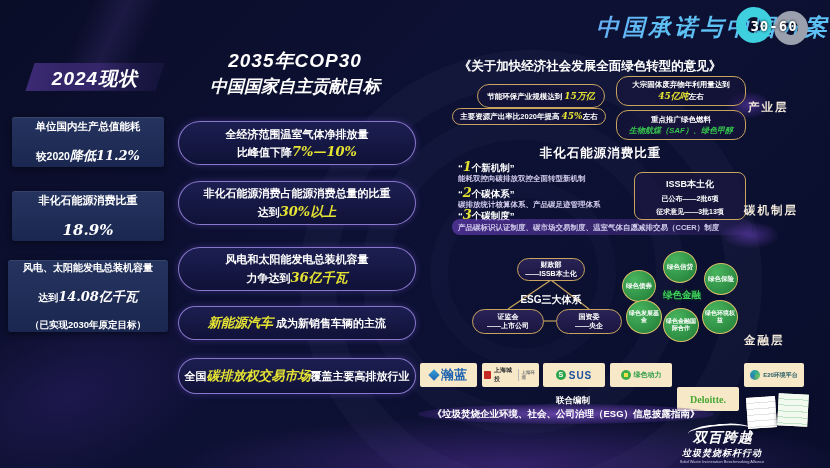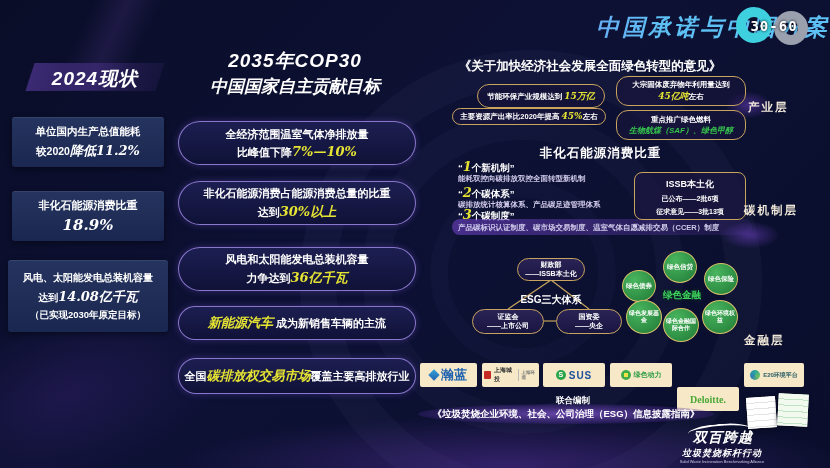--- a/index.html
+++ b/index.html
@@ -32,21 +32,21 @@
   .r1{left:4px;top:2px;width:36px;height:36px;border:10px solid #3fd0df;z-index:1;}
   .r2{left:42px;top:6px;width:34px;height:34px;border:10px solid #9aa0ad;}
   .ltext{position:absolute;left:0;right:4px;top:13px;text-align:center;font-weight:bold;font-size:14px;
     color:#fff;font-family:"DejaVu Sans Mono",monospace;letter-spacing:1px;z-index:2;text-shadow:0 0 3px #000;}
   
   .lhead-bg{left:30px;top:63px;width:130px;height:28px;transform:skewX(-18deg);
     background:linear-gradient(90deg,rgba(108,70,190,0.5),rgba(108,70,190,0.1));}
   .lhead{left:18px;top:66px;width:154px;text-align:center;font-size:19px;font-weight:bold;font-style:italic;letter-spacing:1px;}
   .lbox{position:absolute;background:linear-gradient(180deg,#25345f,#1a2750);border-radius:3px;text-align:center;
     box-shadow:0 2px 6px rgba(0,0,0,0.45),inset 0 1px 0 rgba(255,255,255,0.08);
-    display:flex;flex-direction:column;justify-content:center;gap:3px;font-weight:bold;}
+    display:flex;flex-direction:column;justify-content:center;gap:13px;font-weight:bold;}
   .lb1{left:12px;top:117px;width:152px;height:50px;font-size:10.5px;}
   .lb2{left:12px;top:191px;width:152px;height:50px;font-size:11px;}
   .lb3{left:8px;top:260px;width:160px;height:72px;font-size:10px;}
   .wit{font-style:italic;font-family:"DejaVu Serif",serif;font-size:13px;}
   .wit-lg{font-style:italic;font-family:"DejaVu Serif",serif;font-size:15px;}
   .small-note{font-size:9.5px;font-weight:bold;}
   
   .mhead{left:173px;top:48px;width:244px;text-align:center;font-weight:bold;font-style:italic;line-height:1.4;}
   .mh1{font-size:19px;letter-spacing:1px;}
   .mh2{font-size:17px;}

